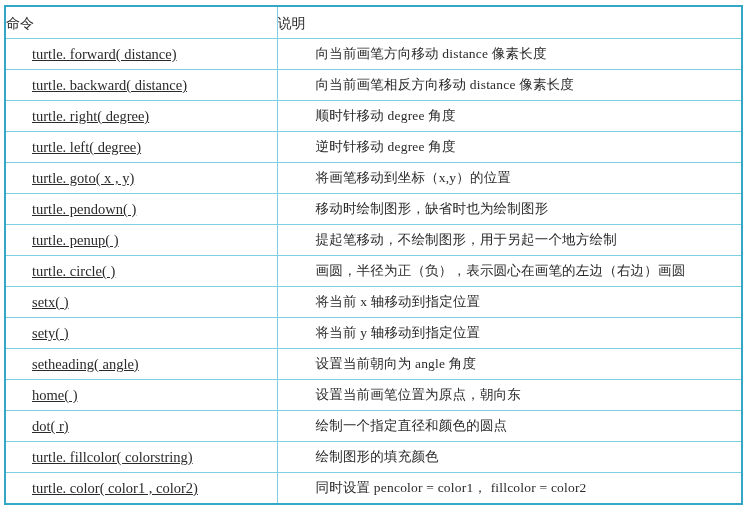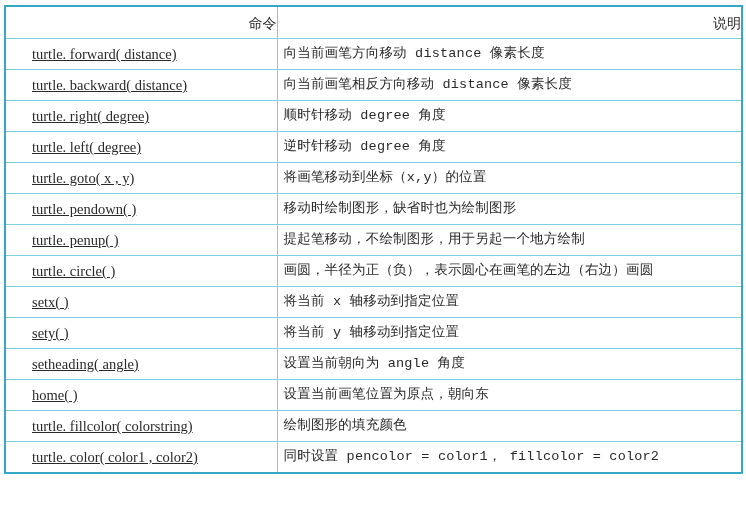--- a/index.html
+++ b/index.html
@@ -33,32 +33,32 @@
       padding: 0;
       color: #2a2a2a;
       font-size: 14px;
       line-height: 30px;
       white-space: nowrap;
       overflow: hidden;
     }
     th {
       font-family: "DejaVu Serif", "Liberation Serif", serif;
       font-weight: normal;
-      text-align: right;
+      text-align: left;
       height: 31px;
     }
     td.cmd {
       font-family: "Liberation Serif", "DejaVu Serif", serif;
       padding-left: 26px;
       font-size: 14.5px;
       text-decoration: underline;
     }
     td.desc {
-      font-family: Liberation Mono, monospace;
-      padding-left: 6px;
+      font-family: Liberation Serif, serif;
+      padding-left: 38px;
       font-size: 13.5px;
       letter-spacing: 0.2px;
     }
   </style>
 </head>
 <body>
 
 <div class="table-wrap">
   <table>
     <colgroup>
@@ -114,20 +114,24 @@
       </tr>
       <tr>
         <td class="cmd">setheading( angle)</td>
         <td class="desc">设置当前朝向为 angle 角度</td>
       </tr>
       <tr>
         <td class="cmd">home( )</td>
         <td class="desc">设置当前画笔位置为原点，朝向东</td>
       </tr>
       <tr>
+        <td class="cmd">dot( r)</td>
+        <td class="desc">绘制一个指定直径和颜色的圆点</td>
+      </tr>
+      <tr>
         <td class="cmd">turtle. fillcolor( colorstring)</td>
         <td class="desc">绘制图形的填充颜色</td>
       </tr>
       <tr>
         <td class="cmd">turtle. color( color1 , color2)</td>
         <td class="desc">同时设置 pencolor = color1， fillcolor = color2</td>
       </tr>
     </tbody>
   </table>
 </div>

